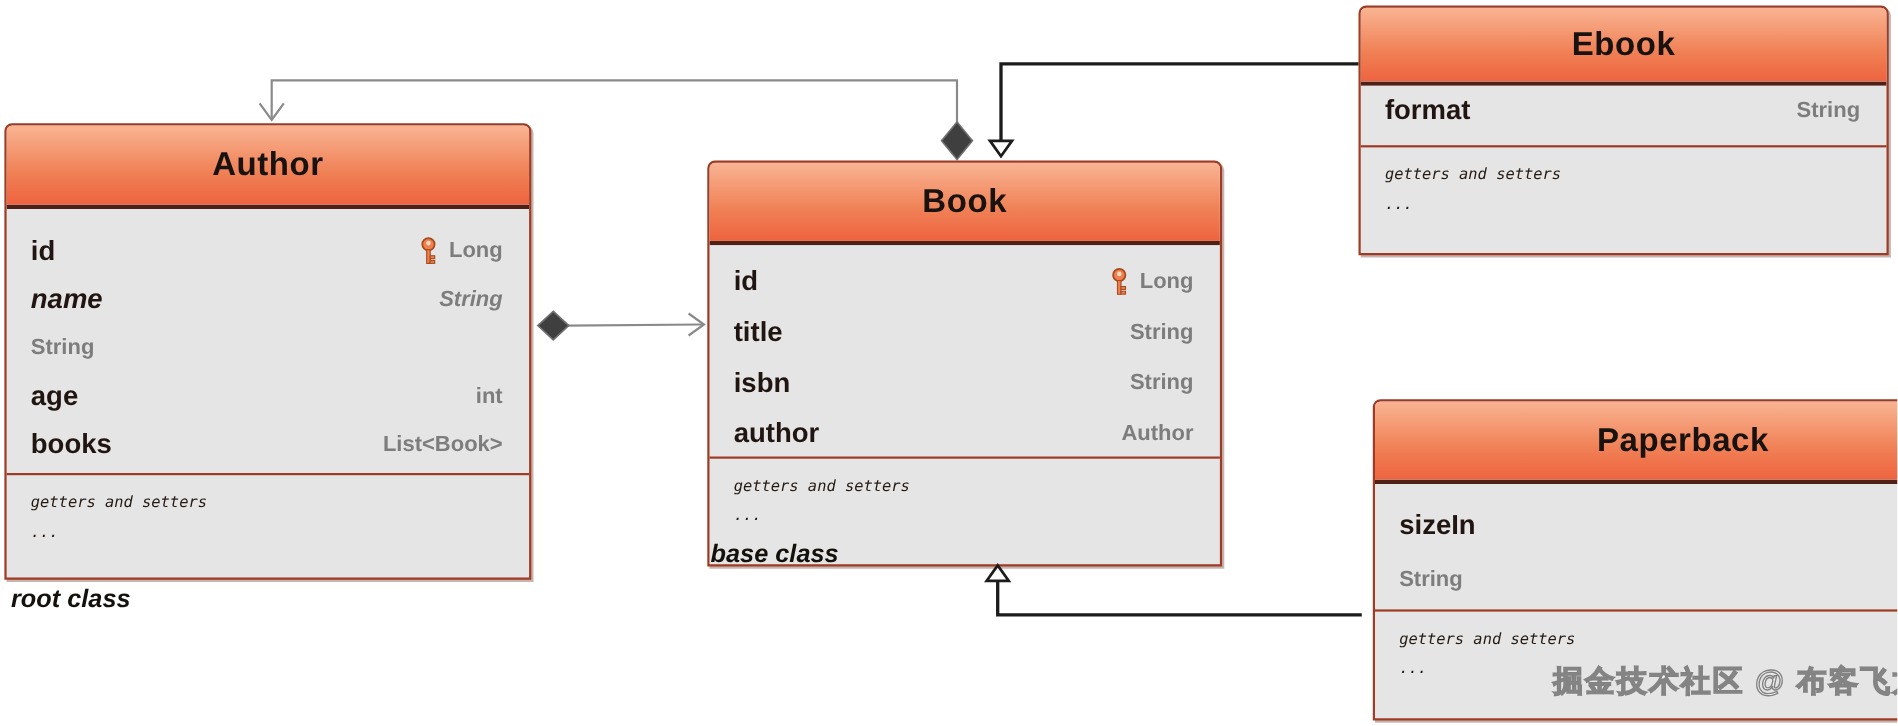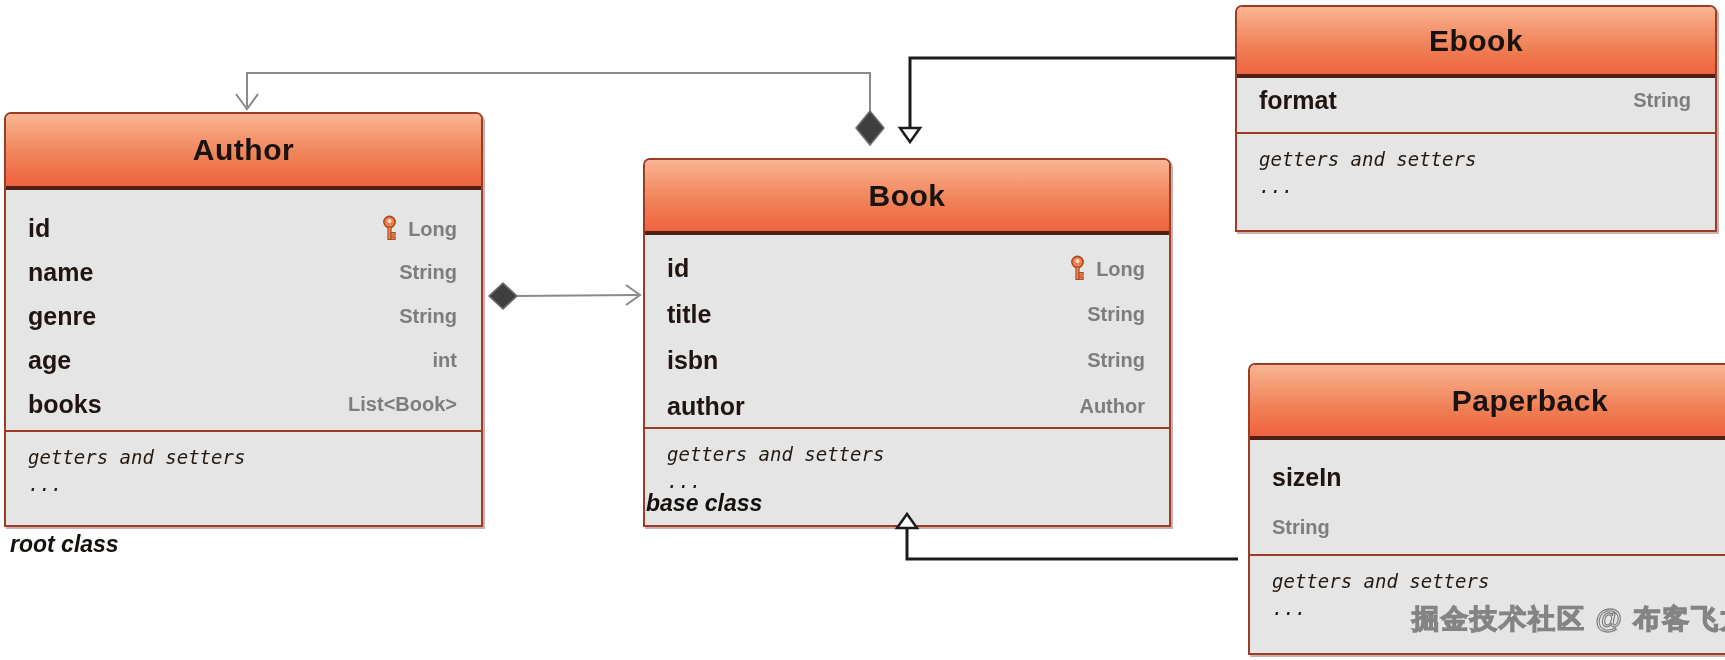--- a/index.html
+++ b/index.html
@@ -19,27 +19,27 @@
     background:linear-gradient(to bottom,var(--hdr-top,#f9b493) 0%,#f08055 60%,var(--hdr-bot,#ee6340) 100%);
     border-bottom:4px solid #4f2016;
     border-radius:5px 5px 0 0;
     display:flex;align-items:center;justify-content:center;
     font-size:30px;font-weight:bold;color:#181210;letter-spacing:.5px;
     flex:0 0 auto;
   }
   .cb-attrs{flex:0 0 auto;box-sizing:border-box;}
   .attr-row{display:flex;align-items:center;padding:0 24px 0 22px;}
   .attr-name{flex:1;font-size:25px;font-weight:bold;color:#201510;}
-  .attr-right{display:flex;align-items:flex-end;gap:10px;}
+  .attr-right{display:flex;align-items:center;gap:10px;}
   .attr-type{font-size:20px;color:#7d7d7d;font-weight:600;}
   .cb-getters{
     border-top:2px solid var(--border,#9e3b24);
     padding:12px 10px 0 22px;flex:1 1 auto;box-sizing:border-box;
     font-family:"DejaVu Sans Mono",monospace;font-style:italic;
-    font-size:19px;color:#241a12;line-height:27px;
+    font-size:14px;color:#241a12;line-height:27px;
   }
   .ext-label{
     position:absolute;font-size:23px;font-weight:bold;font-style:italic;color:#14100c;z-index:3;
   }
   .watermark{
     position:absolute;left:1412px;top:601px;z-index:9;
     font-size:27px;font-weight:bold;color:rgba(255,255,255,.93);
     -webkit-text-stroke:1.3px rgba(110,110,110,.85);
     letter-spacing:2px;white-space:nowrap;
   }
@@ -84,28 +84,27 @@
           <svg class="key-svg" width="17" height="26" viewBox="0 0 17 26">
             <circle cx="8.5" cy="7" r="5.6" fill="#ef8050" stroke="#a84a1d" stroke-width="1.6"></circle>
             <circle cx="8.5" cy="6" r="2.1" fill="#fcd9bd"></circle>
             <rect x="6.9" y="12" width="3.2" height="12.5" fill="#ef8050" stroke="#a84a1d" stroke-width="1"></rect>
             <rect x="10" y="17.5" width="4.2" height="2.6" fill="#ef8050" stroke="#a84a1d" stroke-width="1"></rect>
             <rect x="10" y="21.8" width="4.2" height="2.6" fill="#ef8050" stroke="#a84a1d" stroke-width="1"></rect>
           </svg>
           <span class="attr-type">Long</span>
         </span>
       </div>
-      <div class="attr-row" style="height:44px;">
+      <div class="attr-row" style="height:44px;font-style:italic;">
         <span class="attr-name">name</span>
         <span class="attr-right">
             <span class="attr-type">String</span>
           </span>
       </div>
       <div class="attr-row" style="height:44px;">
-        <span class="attr-name">genre</span>
         <span class="attr-right">
             <span class="attr-type">String</span>
           </span>
       </div>
       <div class="attr-row" style="height:44px;gap:20px;">
         <span class="attr-name">age</span>
         <span class="attr-right">
             <span class="attr-type">int</span>
           </span>
       </div>
@@ -116,21 +115,21 @@
           </span>
       </div>
     </div>
     <div class="cb-getters">
       <div>getters and setters</div>
       <div>...</div>
     </div>
   </div>
   <div class="ext-label" style="left:10px;top:531px;">root class</div>
 
-  <div class="class-box" style="left:643px;top:158px;width:528px;height:369px;">
+  <div class="class-box" style="left:643px;top:146px;width:468px;height:369px;">
     <div class="cb-header" style="height:71px;">Book</div>
     <div class="cb-attrs" style="padding-top:10px;height:192px;">
       <div class="attr-row" style="height:46px;">
         <span class="attr-name">id</span>
         <span class="attr-right">
           <svg class="key-svg" width="17" height="26" viewBox="0 0 17 26">
             <circle cx="8.5" cy="7" r="5.6" fill="#ef8050" stroke="#a84a1d" stroke-width="1.6"></circle>
             <circle cx="8.5" cy="6" r="2.1" fill="#fcd9bd"></circle>
             <rect x="6.9" y="12" width="3.2" height="12.5" fill="#ef8050" stroke="#a84a1d" stroke-width="1"></rect>
             <rect x="10" y="17.5" width="4.2" height="2.6" fill="#ef8050" stroke="#a84a1d" stroke-width="1"></rect>

